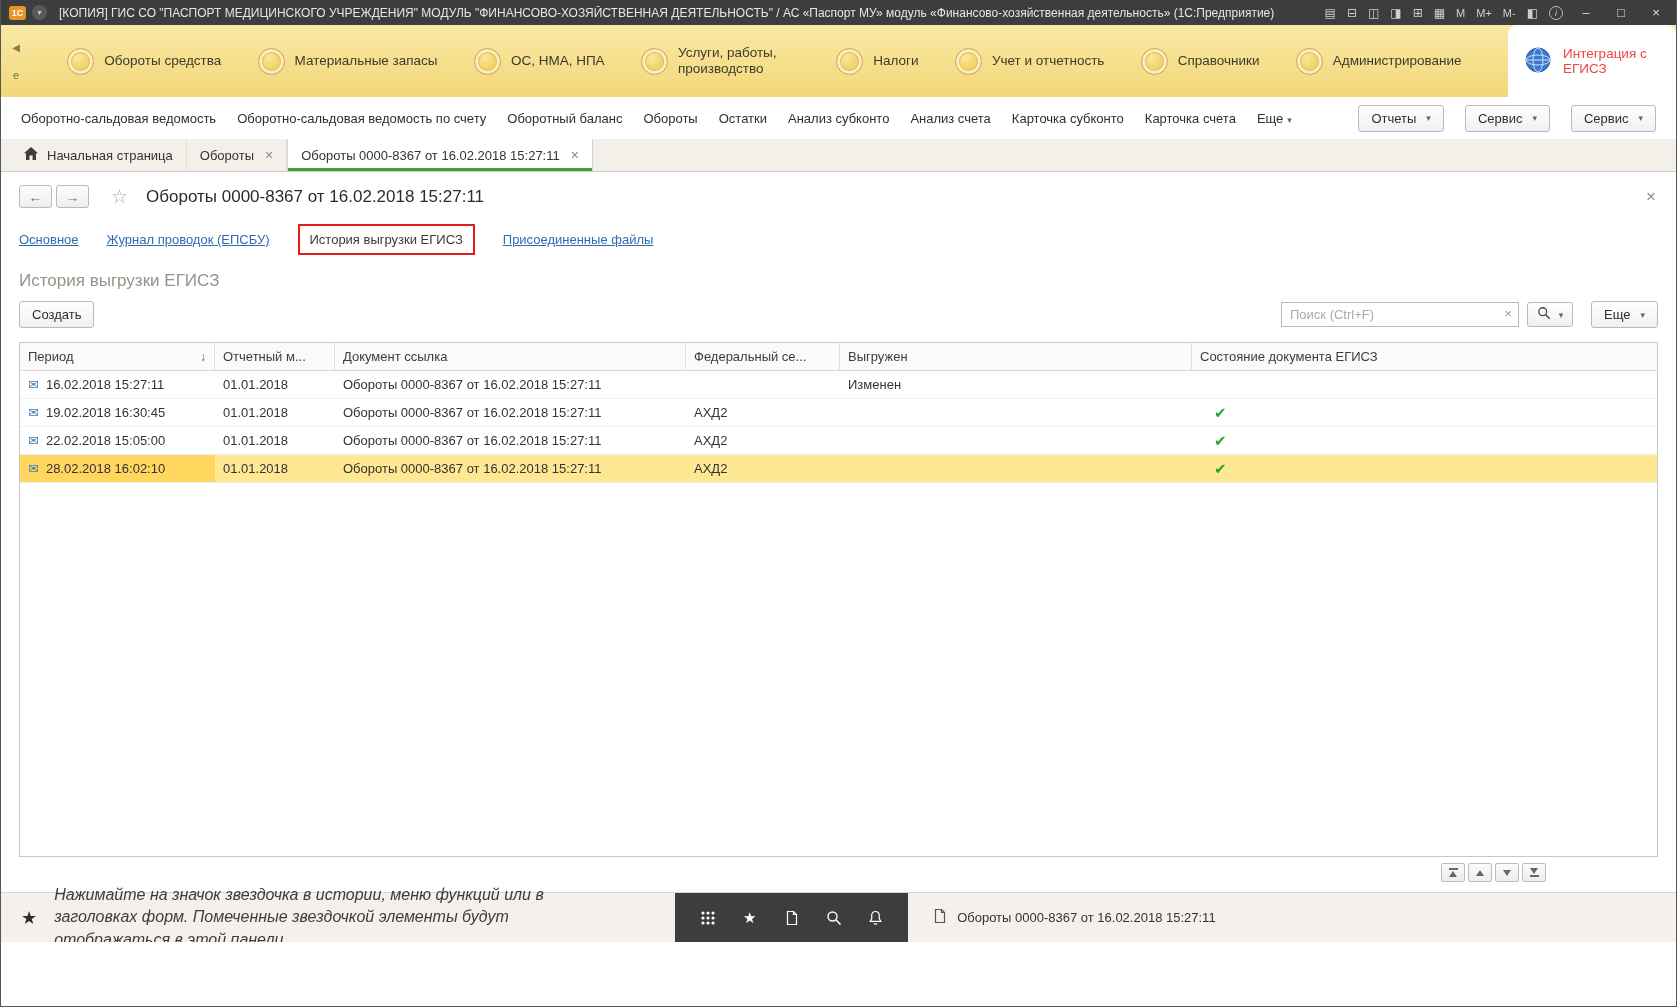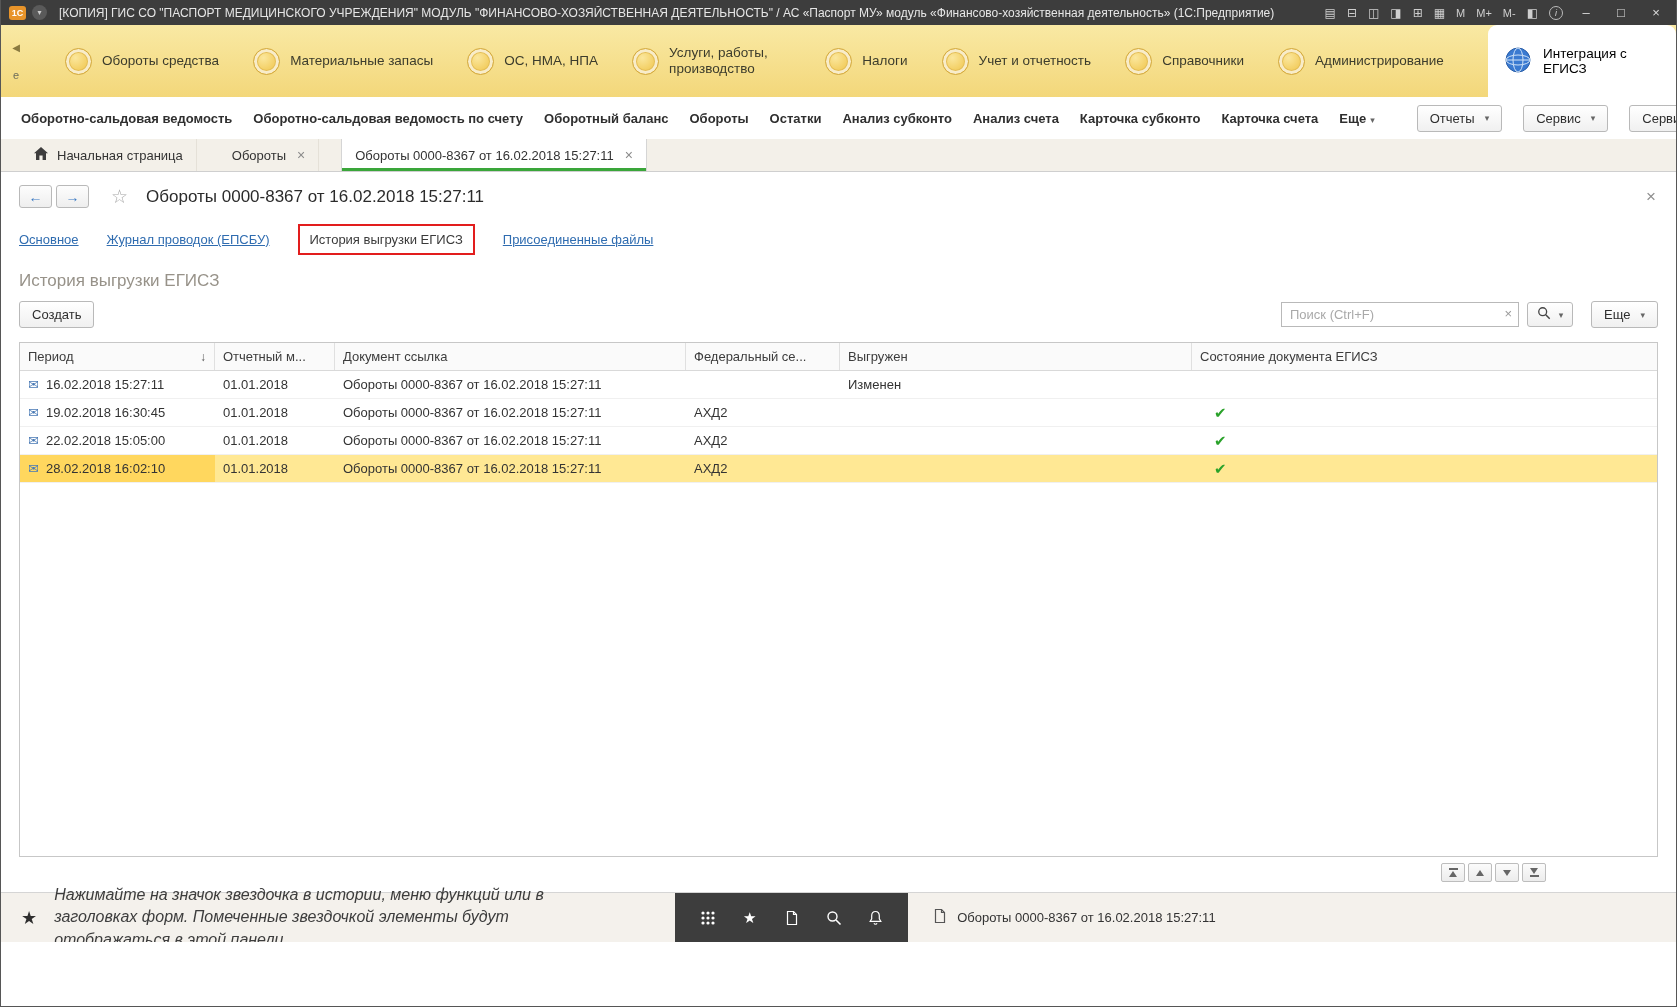--- a/index.html
+++ b/index.html
@@ -21,31 +21,31 @@
   
   .section-nav{height:72px;background:linear-gradient(#f9e9a4,#f3d77a);display:flex;align-items:stretch;flex:0 0 auto;}
   .collapse-col{width:30px;display:flex;flex-direction:column;justify-content:center;align-items:center;}
   .collapse-chevron{font-size:10px;color:#8a7a40;cursor:pointer;}
   .panel-letter{font-size:11px;color:#6c6c5a;margin-top:16px;}
   .sections{flex:1;display:flex;align-items:center;justify-content:space-evenly;padding-right:10px;min-width:0;}
   .section-item{display:flex;align-items:center;gap:10px;font-size:13.5px;color:#3c3c2c;cursor:pointer;}
   .coin{width:27px;height:27px;border-radius:50%;background:radial-gradient(circle at 38% 35%,#fbe79d 0%,#f3cf64 55%,#e9bd4a 100%);border:1px solid #d3a93f;box-shadow:inset 0 0 0 3px rgba(255,252,240,.75),inset 0 0 0 4px #e4bd54;flex:0 0 auto;}
   .section-label{white-space:nowrap;line-height:1.2;}
   .section-label.wrap{white-space:normal;max-width:122px;}
-  .active-section{width:188px;background:#fff;border-radius:9px 9px 0 0;display:flex;align-items:center;gap:11px;padding:0 16px;font-size:13.5px;color:#000000;flex:0 0 auto;cursor:pointer;}
+  .active-section{width:168px;background:#fff;border-radius:9px 9px 0 0;display:flex;align-items:center;gap:11px;padding:0 16px;font-size:13.5px;color:#ef4444;flex:0 0 auto;cursor:pointer;}
 
   
   .subnav{height:42px;background:#fff;display:flex;align-items:center;padding:0 20px;gap:21px;font-size:13px;color:#2f2f2f;flex:0 0 auto;white-space:nowrap;}
-  .subnav-link{cursor:pointer;font-weight:bold;}
+  .subnav-link{cursor:pointer;}
   .caret{font-size:9px;color:#666;margin-left:4px;}
   .flex-spacer{flex:1;min-width:0;}
   .btn{display:inline-flex;align-items:center;gap:6px;border:1px solid #b9b9b9;border-radius:3px;background:linear-gradient(#fff,#f0f0f0);padding:5px 12px;font-size:13px;color:#2f2f2f;cursor:pointer;font-family:inherit;}
 
   
-  .tabbar{height:33px;background:#f3f0e9;border-bottom:1px solid #cfcfcf;display:flex;align-items:stretch;padding-left:20px;font-size:13px;flex:0 0 auto;gap:22px;}
+  .tabbar{height:33px;background:#f3f0e9;border-bottom:1px solid #cfcfcf;display:flex;align-items:stretch;padding-left:10px;font-size:13px;flex:0 0 auto;}
   .tab{display:flex;align-items:center;gap:9px;padding:0 13px;color:#333;cursor:pointer;position:relative;border-right:1px solid #e5e1d8;}
   .tab.active{background:#fff;border-left:1px solid #d5d5d5;border-right:1px solid #d5d5d5;}
   .tab.active::after{content:"";position:absolute;left:0;right:0;bottom:0;height:3px;background:#3aa63a;}
   .tab-close{color:#8a8a8a;font-size:14px;margin-left:2px;}
 
   
   .content{flex:1;background:#fff;display:flex;flex-direction:column;min-height:0;}
   .form-header{display:flex;align-items:center;padding:13px 20px 4px 18px;}
   .nav-btns{display:flex;gap:4px;}
   .nav-btn{width:33px;height:23px;border:1px solid #b9b9b9;border-radius:3px;background:linear-gradient(#fdfdfd,#eee);color:#3a79c3;font-size:14px;display:flex;align-items:center;justify-content:center;cursor:pointer;}

